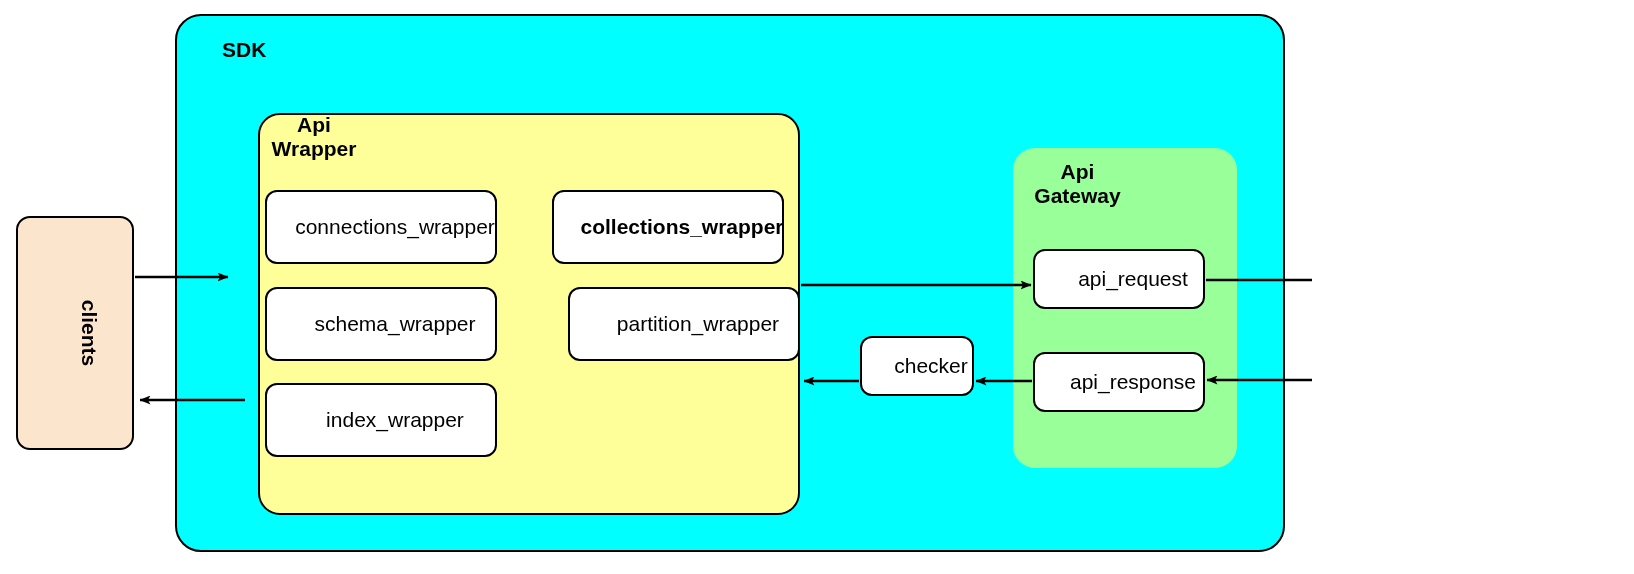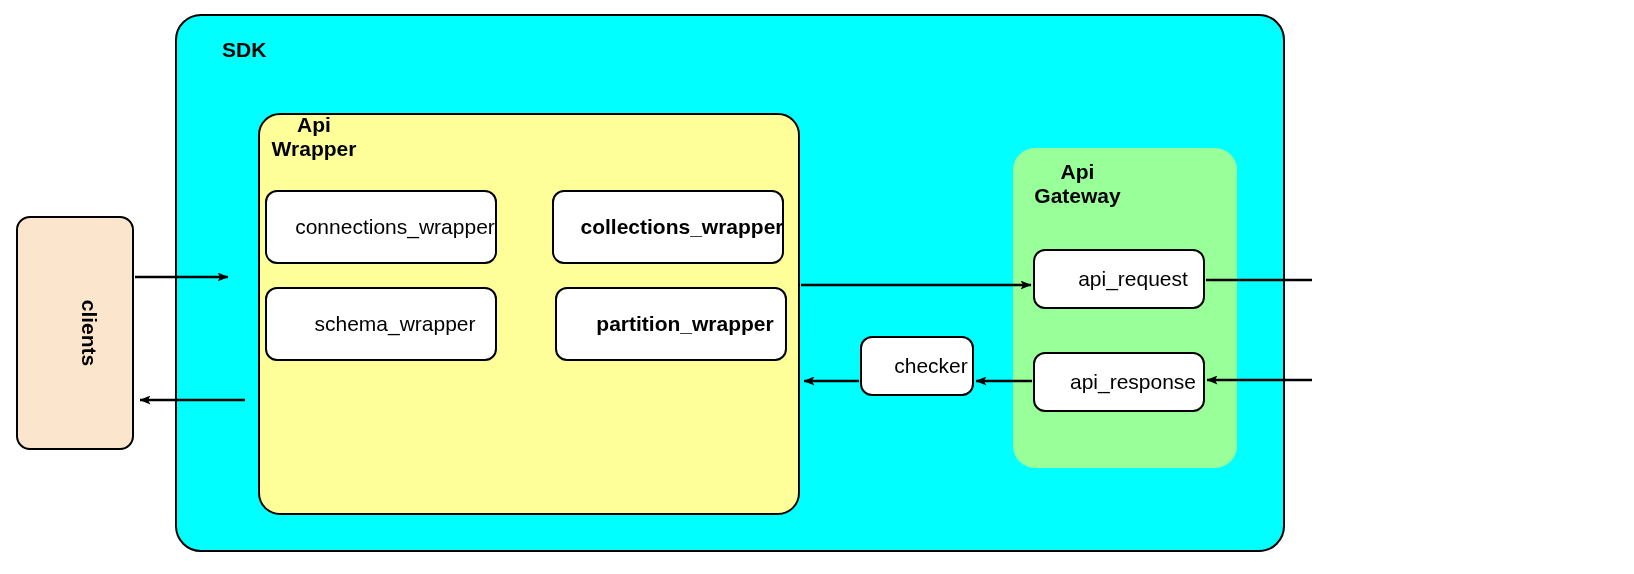--- a/index.html
+++ b/index.html
@@ -66,21 +66,21 @@
 
   
   .leaf {
     background: #ffffff;
     border-radius: 12px;
     font-size: 21px;
   }
   #connections-wrapper { left: 265px; top: 190px; width: 232px; height: 74px; }
   #collections-wrapper { left: 552px; top: 190px; width: 232px; height: 74px; font-weight: bold; }
   #schema-wrapper      { left: 265px; top: 287px; width: 232px; height: 74px; }
-  #partition-wrapper   { left: 555px; top: 287px; width: 232px; height: 74px; font-weight: bold; }
+  #partition-wrapper   { left: 568px; top: 287px; width: 232px; height: 74px; }
   #index-wrapper       { left: 265px; top: 383px; width: 232px; height: 74px; }
   #utility-wrapper     { left: 552px; top: 383px; width: 232px; height: 74px; }
 
   #api-request  { left: 1033px; top: 249px; width: 172px; height: 60px; }
   #api-response { left: 1033px; top: 352px; width: 172px; height: 60px; }
   #checker      { left: 860px; top: 336px; width: 114px; height: 60px; }
 
   #clients-node {
     left: 16px; top: 216px;
     width: 118px; height: 234px;
@@ -124,20 +124,21 @@
   <div class="group-title" id="sdk-title">SDK</div>
   <div class="group-title" id="api-wrapper-title">Api
 Wrapper</div>
   <div class="group-title" id="api-gateway-title">Api
 Gateway</div>
 
   <div class="node leaf" id="connections-wrapper">connections_wrapper</div>
   <div class="node leaf" id="collections-wrapper">collections_wrapper</div>
   <div class="node leaf" id="schema-wrapper">schema_wrapper</div>
   <div class="node leaf" id="partition-wrapper">partition_wrapper</div>
+  <div class="node leaf" id="index-wrapper">index_wrapper</div>
 
   <div class="node leaf" id="api-response">api_response</div>
   <div class="node leaf" id="api-request">api_request</div>
 
   <div class="node leaf" id="checker">checker</div>
 
   <div class="node" id="clients-node">
     <span id="clients-label">clients</span>
   </div>
 

